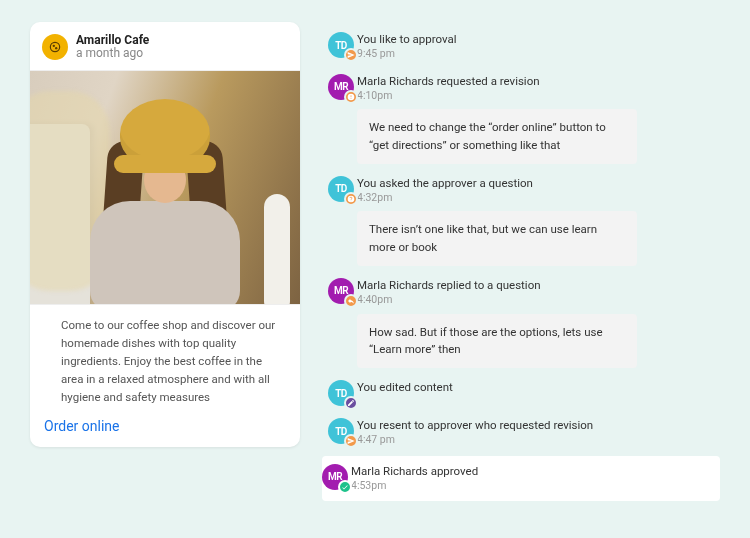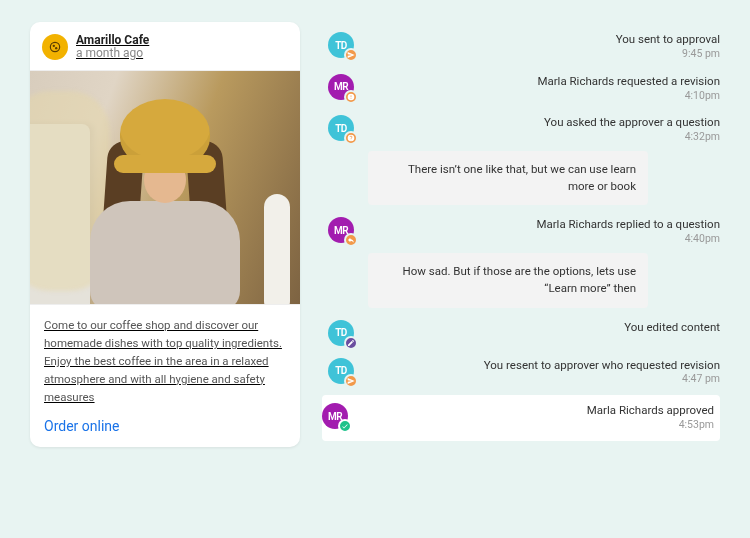--- a/index.html
+++ b/index.html
@@ -11,21 +11,20 @@
     padding: 22px 30px;
     overflow: hidden;
   }
   .app {
     display: flex;
     gap: 28px;
     height: 100%;
   }
   .left-col {
     flex: 0 0 270px;
-    text-decoration: underline;
   }
   .right-col {
     flex: 1;
     display: flex;
     flex-direction: column;
     gap: 4px;
     padding-top: 6px;
   }
 
   
@@ -87,39 +86,38 @@
     background:#5a3e23; top:70px; right:74px; transform:rotate(-4deg); }
   .scene-body { position:absolute; width:150px; height:110px; border-radius:40px 40px 20px 20px;
     background:#cfc5bb; top:130px; left:50%; transform:translateX(-50%); }
   .scene-machine-l { position:absolute; width:90px; height:200px; background:#e5e2da;
     border-radius:8px; left:-30px; bottom:-20px; box-shadow:4px 0 6px rgba(0,0,0,0.08);}
   .scene-machine-r { position:absolute; width:26px; height:120px; background:#f2f0ea;
     border-radius:14px; right:10px; bottom:-10px;}
   .scene-blur { position:absolute; width:100px; height:200px; border-radius:40px;
     background:rgba(230,215,170,0.5); left:-20px; top:20px; filter:blur(2px);}
   .post-body {
-    padding: 12px 14px 2px 14px;
+    padding: 12px 14px 2px 31px;
     font-size: 11.5px;
     line-height: 1.55;
     color: #555;
   }
   .post-link {
     display: inline-block;
     padding: 10px 14px 0 14px;
     font-size: 14px;
     color: #1a73e8;
     text-decoration: none;
   }
 
   
   .feed-item {
     display: flex;
-    gap: 14px;
+    gap: 3px;
     padding: 4px 0;
-    text-align: right;
   }
   .feed-item.highlight {
     background: #fff;
     border-radius: 4px;
     padding: 8px 6px 8px 0;
     margin-left: -6px;
   }
   .avatar {
     width: 26px; height: 26px; flex: 0 0 26px;
     border-radius: 50%;
@@ -204,36 +202,37 @@
   <div class="feed-item">
         <div class="avatar blue">
           <span>TD</span>
           <span class="badge" style="background: rgb(242, 153, 74);">
             <svg viewBox="0 0 24 24">
               <path d="M2 21l21-9L2 3v7l13 2-13 2z" fill="#fff"></path>
             </svg>
           </span>
         </div>
         <div class="feed-content">
-          <div class="feed-title">You sent to approval</div>
+          <div class="feed-title">You like to approval</div>
           <div class="feed-time">9:45 pm</div>
         </div>
       </div>
       <div class="feed-item">
         <div class="avatar orange">
           <span>MR</span>
           <span class="badge" style="background: rgb(242, 153, 74);">
             <svg viewBox="0 0 24 24">
               <path d="M12 2a10 10 0 100 20 10 10 0 000-20zm1 15h-2v-2h2zm0-4h-2V7h2z" fill="#fff"></path>
             </svg>
           </span>
         </div>
         <div class="feed-content">
           <div class="feed-title">Marla Richards requested a revision</div>
           <div class="feed-time">4:10pm</div>
+          <div class="msg-bubble">We need to change the “order online” button to “get directions” or something like that</div>
         </div>
       </div>
       <div class="feed-item">
         <div class="avatar blue">
           <span>TD</span>
           <span class="badge" style="background: rgb(242, 153, 74);">
             <svg viewBox="0 0 24 24">
               <path d="M12 2a10 10 0 100 20 10 10 0 000-20zm1 17h-2v-2h2zm2.1-7.7l-.9.9c-.7.7-1.2 1.3-1.2 2.8h-2v-.5c0-1.1.5-2.1 1.2-2.8l1.2-1.3c.4-.4.6-.9.6-1.4 0-1.1-.9-2-2-2s-2 .9-2 2H8a4 4 0 118 0c0 .9-.4 1.7-.9 2.3z" fill="#fff"></path>
             </svg>
           </span>

